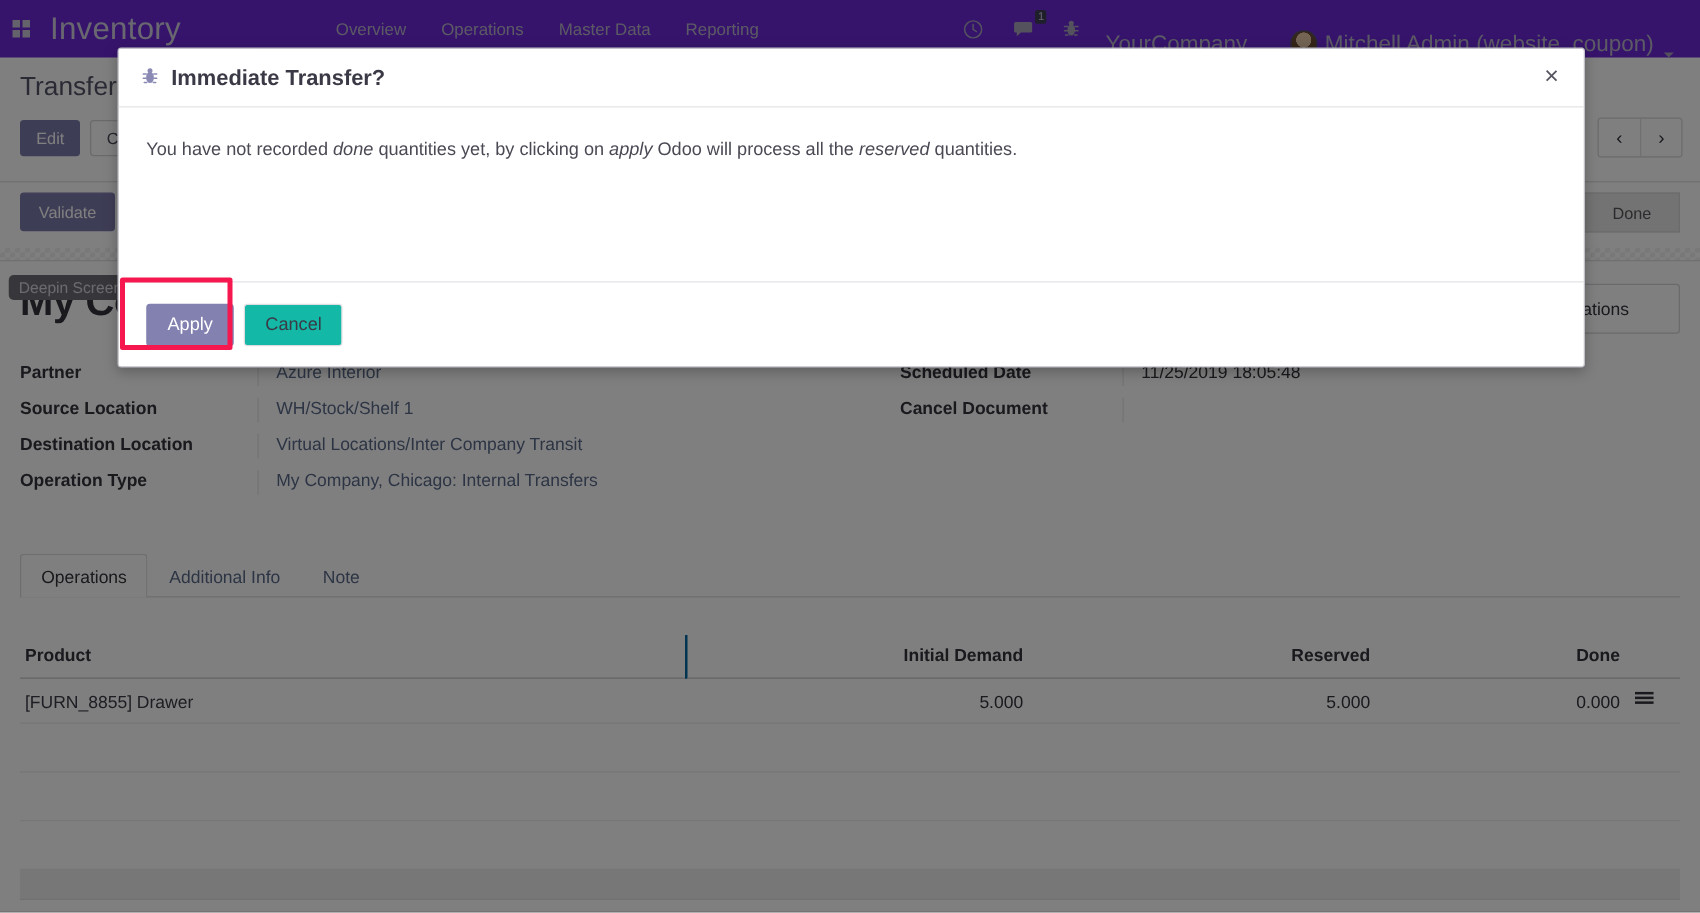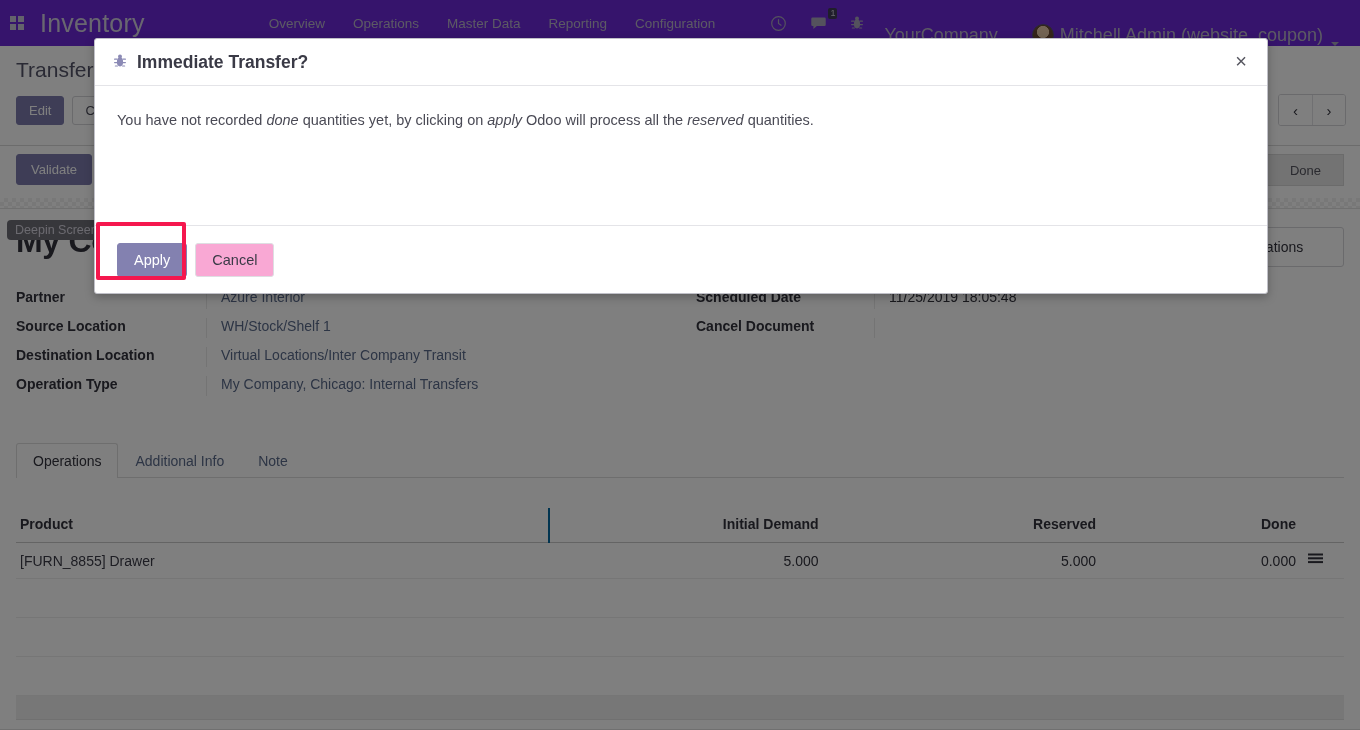--- a/index.html
+++ b/index.html
@@ -214,21 +214,21 @@
     display: flex; margin-top: 22px;
   }
   .form-col { width: 50%; }
   .form-col.right { padding-left: 16px; }
   .form-row { display: flex; align-items: flex-start; height: 29px; }
   .form-label {
     width: 190px; flex: none;
     font-size: 14px; font-weight: bold; color: #32323c;
     white-space: nowrap;
   }
-  .form-col.right .form-label { width: 178px; }
+  .form-col.right .form-label { width: 178px; margin-left: 24px; }
   .form-value {
     flex: 1;
     font-size: 14px; color: #5a6a8a;
     border-left: 1px solid #e8e8e8;
     padding-left: 14px; min-height: 20px;
     white-space: nowrap;
   }
   .form-value.plain { color: #32323c; }
 
   .watermark {
@@ -328,21 +328,21 @@
     display: flex; align-items: center;
     padding: 0 22px;
     gap: 8px;
   }
   .btn-apply {
     background: #8381b0; color: #ffffff;
     border: 1px solid #8381b0; border-radius: 3px;
     padding: 8px 16px; font-size: 14.5px; cursor: pointer;
   }
   .btn-cancel {
-    background: #f9a8d4; color: #3a3a46;
+    background: #14b8a6; color: #3a3a46;
     border: 1px solid #dedee2; border-radius: 3px;
     padding: 8px 16px; font-size: 14.5px; cursor: pointer;
   }
   .highlight-box {
     position: absolute;
     left: 96px; top: 222px;
     width: 90px; height: 58px;
     border: 4px solid #f5174e;
     border-radius: 2px;
     z-index: 60;
@@ -363,21 +363,20 @@
           <i></i>
       </span>
     </div>
     <div class="brand">Inventory</div>
 
     <div class="nav-menus">
       <div class="nav-item">Overview</div>
       <div class="nav-item">Operations</div>
       <div class="nav-item">Master Data</div>
       <div class="nav-item">Reporting</div>
-      <div class="nav-item">Configuration</div>
     </div>
 
     <div class="nav-right">
       <div class="nav-icon">
         <svg width="17" height="17" viewBox="0 0 20 20" aria-hidden="true">
           <circle cx="10" cy="10" r="8" fill="none" stroke="#a8a5bb" stroke-width="1.4"></circle>
           <path d="M10 5.5V10l3 2" fill="none" stroke="#a8a5bb" stroke-width="1.4" stroke-linecap="round"></path>
         </svg>
       </div>
       <div class="nav-icon">

